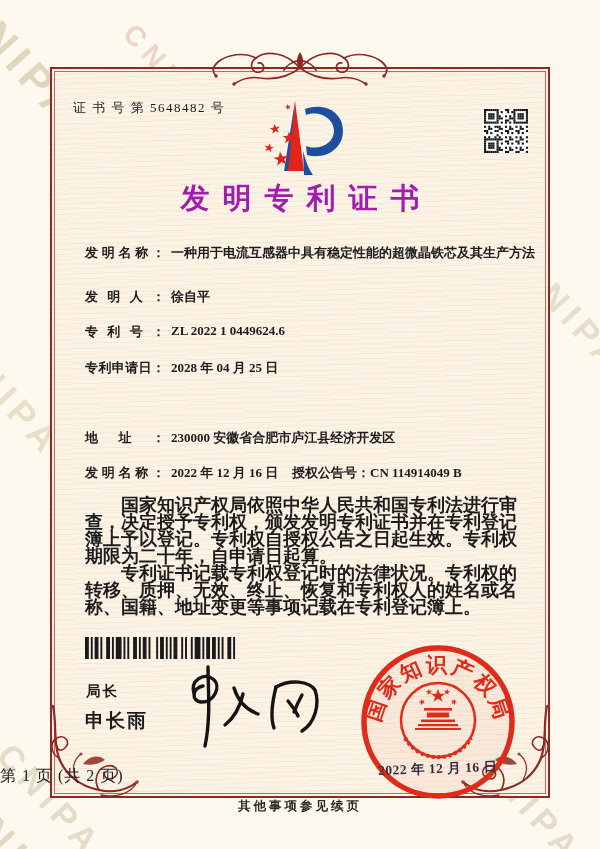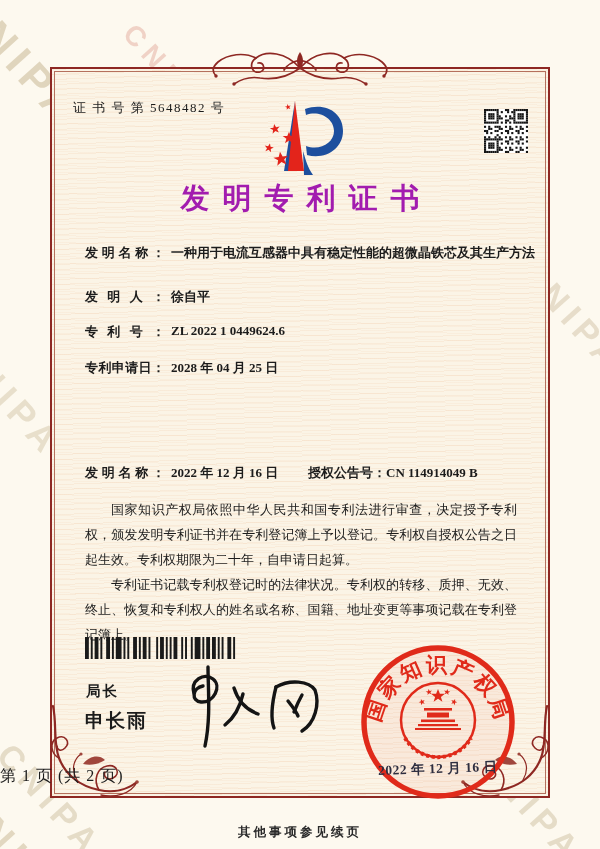--- a/index.html
+++ b/index.html
@@ -44,34 +44,34 @@
   .logo{position:absolute;left:246px;top:95px;width:104px;height:84px}
   .qr{position:absolute;left:484px;top:109px;width:44px;height:44px}
   .title{position:absolute;left:0;right:0;top:179px;text-align:center;
          font-size:29px;font-weight:700;letter-spacing:13px;text-indent:13px;color:#a21caf}
 
   .row{position:absolute;left:85px;font-size:13px;font-weight:600;white-space:nowrap}
   .row .lbl{display:inline-block;width:80px;text-align:justify;text-align-last:justify;vertical-align:top}
   .row .val{padding-left:6px}
   .r1{top:244px}.r2{top:288px}.r3{top:323px}.r4{top:359px}.r5{top:394px}.r6{top:429px}
   .r7{top:464px}
-  .grant2{position:absolute;left:223px;top:0;white-space:nowrap}
+  .grant2{position:absolute;left:207px;top:0;white-space:nowrap}
 
   .paras{position:absolute;left:85px;top:497px;width:432px;
-         font-size:13px;line-height:25px;text-align:justify;font-weight:400}
+         font-size:18px;line-height:17px;text-align:justify;font-weight:700}
   .paras p{margin:0;text-indent:2em}
 
   .barcode{position:absolute;left:85px;top:637px;width:152px;height:22px}
   .officer-title{position:absolute;left:86px;top:682px;font-size:14.5px;font-weight:700;letter-spacing:2px}
   .officer-name{position:absolute;left:85px;top:708px;font-size:19px;font-weight:700;letter-spacing:2px}
   .signature{position:absolute;left:168px;top:660px;width:170px;height:92px}
   .seal{position:absolute;left:357px;top:641px;width:162px;height:162px}
 
   .page-num{position:absolute;left:0;right:0;top:766px;text-align:left;font-size:16px;letter-spacing:1px}
-  .footer-note{position:absolute;left:0;right:0;top:824px;text-align:center;
+  .footer-note{position:absolute;left:0;right:0;top:798px;text-align:center;
                font-size:12.5px;letter-spacing:3px;color:#2a2a2a;font-weight:600}
 </style>
 </head>
 <body>
 
 <div class="page">
 
   <span class="wm wm1">CNIPA</span>
   <span class="wm wm2">CNIPA</span>
   <span class="wm wm3">CNIPA</span>
@@ -358,20 +358,23 @@
   </div>
   <div class="row r2">
     <span class="lbl">发明人：</span><span class="val">徐自平</span>
   </div>
   <div class="row r3">
     <span class="lbl">专利号：</span><span class="val">ZL 2022 1 0449624.6</span>
   </div>
   <div class="row r4">
     <span class="lbl">专利申请日：</span><span class="val">2028 年 04 月 25 日</span>
   </div>
+  <div class="row r6">
+    <span class="lbl">地址：</span><span class="val">230000 安徽省合肥市庐江县经济开发区</span>
+  </div>
   <div class="row r7">
     <span class="lbl">发明名称：</span><span class="val">2022 年 12 月 16 日</span>
     <span class="grant2">
       <span>授权公告号：</span><span>CN 114914049 B</span>
     </span>
   </div>
 
   <div class="paras">
     <p>国家知识产权局依照中华人民共和国专利法进行审查，决定授予专利权，颁发发明专利证书并在专利登记簿上予以登记。专利权自授权公告之日起生效。专利权期限为二十年，自申请日起算。</p>
     <p>专利证书记载专利权登记时的法律状况。专利权的转移、质押、无效、终止、恢复和专利权人的姓名或名称、国籍、地址变更等事项记载在专利登记簿上。</p>

